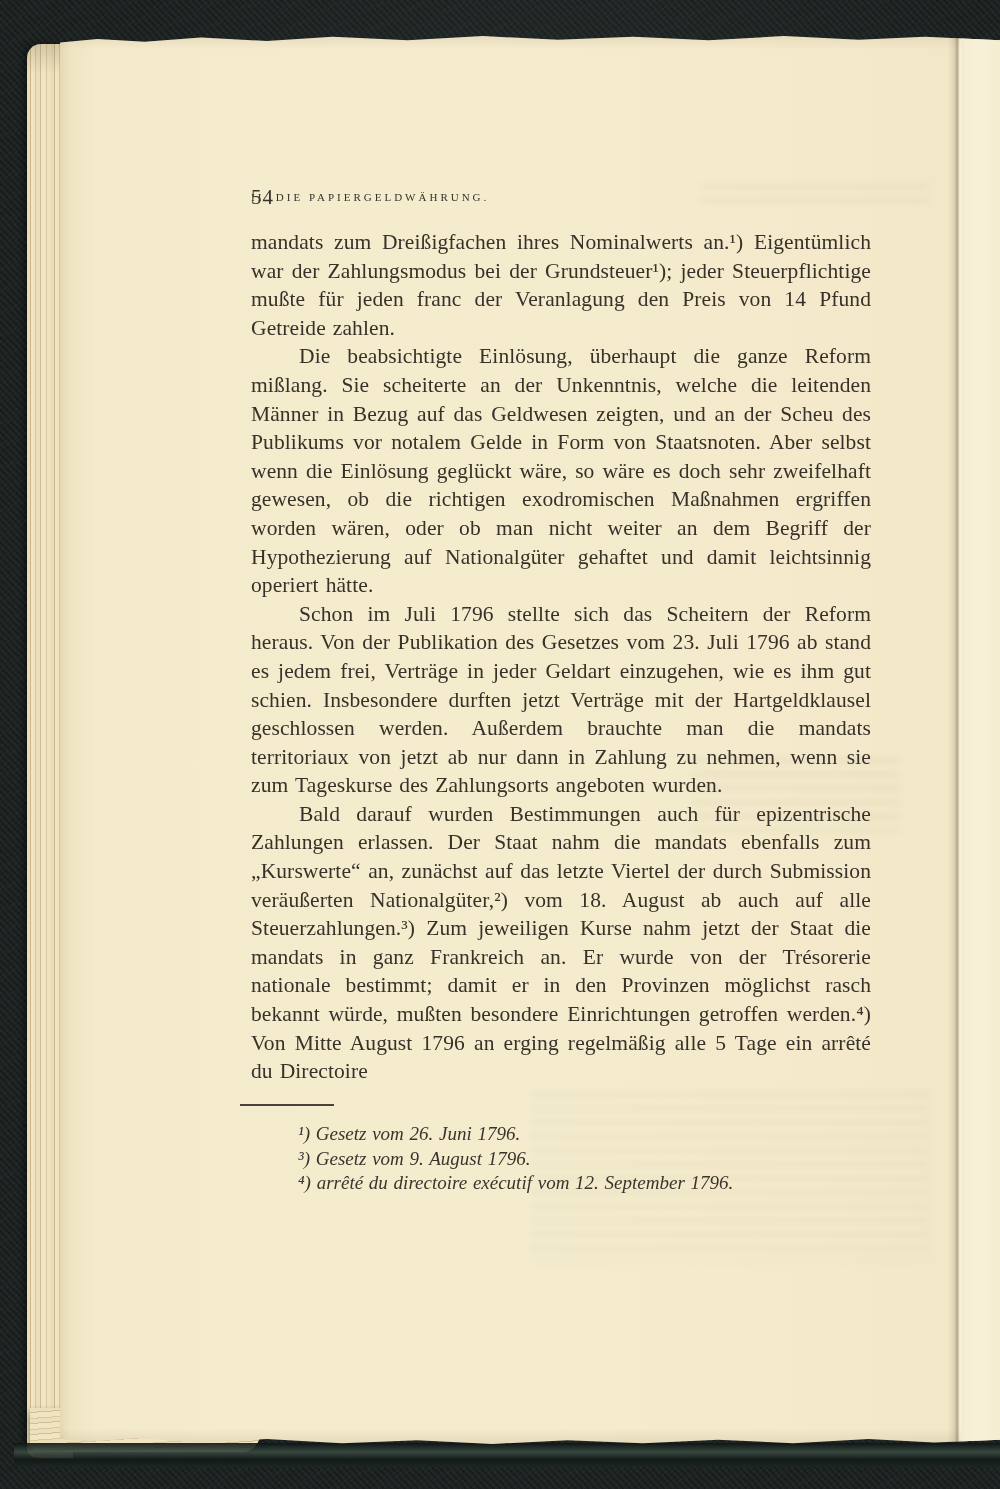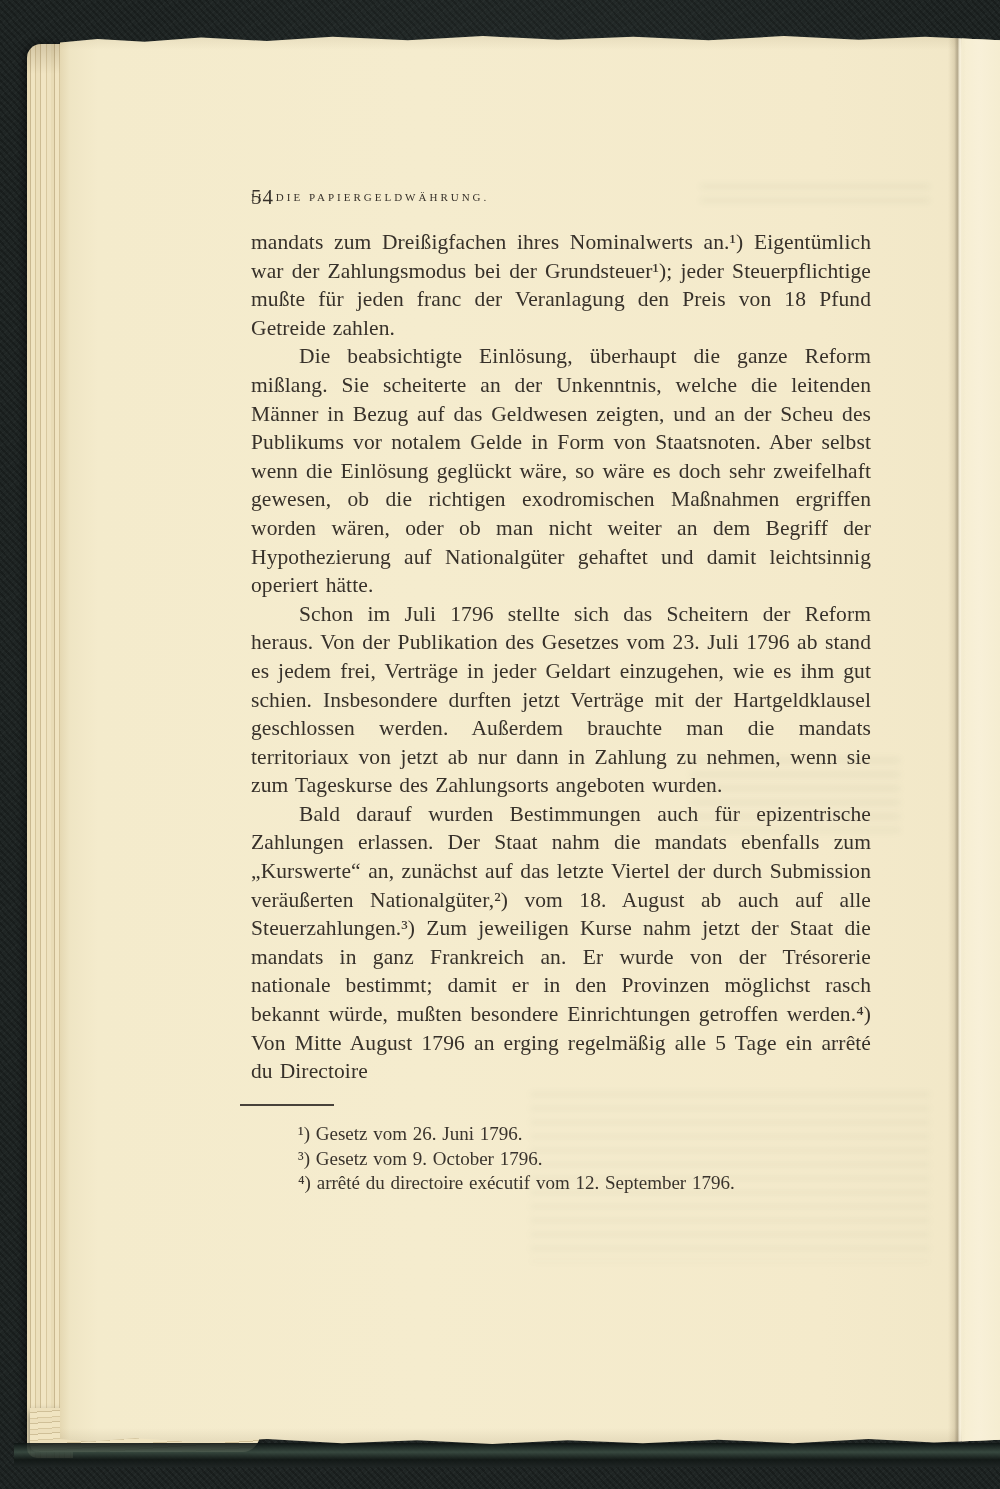--- a/index.html
+++ b/index.html
@@ -97,21 +97,21 @@
 
   .footnote-rule{
     position:absolute;left:180px;top:1070px;width:94px;height:0;
     border-top:2px solid #48423a;
   }
   .footnotes{
     position:absolute;left:238px;top:1088px;width:580px;
     color:#3a342d;font-family:"Liberation Serif","DejaVu Serif",serif;
     font-size:19px;line-height:24.5px;word-spacing:1px;
   }
-  .footnotes div{margin:0;}
+  .footnotes div{margin:0;font-style:italic;}
 </style>
 </head>
 <body>
 
 <div class="scene">
 
   <div class="edge-stack"></div>
   <div class="edge-stack-bottom"></div>
   <div class="cover-edge"></div>
 
@@ -124,29 +124,29 @@
     <div class="ghost ghost-lines ghost-b"></div>
     <div class="ghost ghost-lines ghost-c"></div>
 
     <div class="text-block">
       <div class="page-header">
         <span class="page-number">54</span>
         <div class="running-header">II. DIE PAPIERGELDWÄHRUNG.</div>
       </div>
 
       <div class="body-text">
-        <p class="no-indent">mandats zum Dreißigfachen ihres Nominalwerts an.¹) Eigentümlich war der Zahlungsmodus bei der Grundsteuer¹); jeder Steuerpflichtige mußte für jeden franc der Veranlagung den Preis von 18 Pfund Getreide zahlen.</p>
+        <p class="no-indent">mandats zum Dreißigfachen ihres Nominalwerts an.¹) Eigentümlich war der Zahlungsmodus bei der Grundsteuer¹); jeder Steuerpflichtige mußte für jeden franc der Veranlagung den Preis von 14 Pfund Getreide zahlen.</p>
         <p>Die beabsichtigte Einlösung, überhaupt die ganze Reform mißlang. Sie scheiterte an der Unkenntnis, welche die leitenden Männer in Bezug auf das Geldwesen zeigten, und an der Scheu des Publikums vor notalem Gelde in Form von Staatsnoten. Aber selbst wenn die Einlösung geglückt wäre, so wäre es doch sehr zweifelhaft gewesen, ob die richtigen exodromischen Maßnahmen ergriffen worden wären, oder ob man nicht weiter an dem Begriff der Hypothezierung auf Nationalgüter gehaftet und damit leichtsinnig operiert hätte.</p>
         <p>Schon im Juli 1796 stellte sich das Scheitern der Reform heraus. Von der Publikation des Gesetzes vom 23. Juli 1796 ab stand es jedem frei, Verträge in jeder Geldart einzugehen, wie es ihm gut schien. Insbesondere durften jetzt Verträge mit der Hartgeldklausel geschlossen werden. Außerdem brauchte man die mandats territoriaux von jetzt ab nur dann in Zahlung zu nehmen, wenn sie zum Tageskurse des Zahlungsorts angeboten wurden.</p>
         <p>Bald darauf wurden Bestimmungen auch für epizentrische Zahlungen erlassen. Der Staat nahm die mandats ebenfalls zum „Kurswerte“ an, zunächst auf das letzte Viertel der durch Submission veräußerten Nationalgüter,²) vom 18. August ab auch auf alle Steuerzahlungen.³) Zum jeweiligen Kurse nahm jetzt der Staat die mandats in ganz Frankreich an. Er wurde von der Trésorerie nationale bestimmt; damit er in den Provinzen möglichst rasch bekannt würde, mußten besondere Einrichtungen getroffen werden.⁴) Von Mitte August 1796 an erging regelmäßig alle 5 Tage ein arrêté du Directoire</p>
       </div>
     </div>
 
     <div class="footnote-rule"></div>
 
     <div class="footnotes">
       <div>¹) Gesetz vom 26. Juni 1796.</div>
-      <div>³) Gesetz vom 9. October 1796.</div>
+      <div>³) Gesetz vom 9. August 1796.</div>
       <div>⁴) arrêté du directoire exécutif vom 12. September 1796.</div>
     </div>
 
   </div>
 </div>
 
 </body></html>

